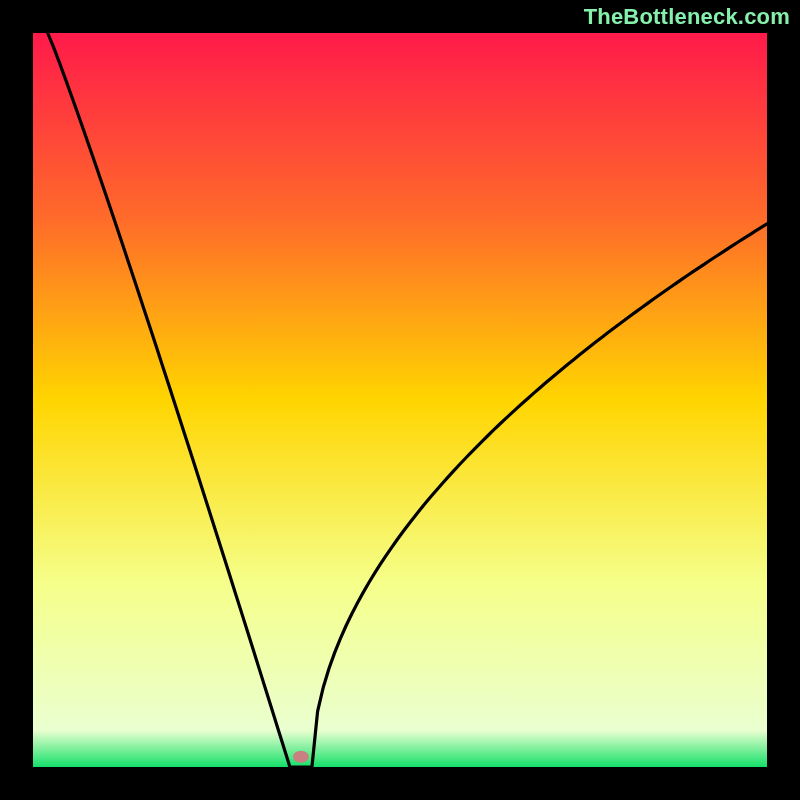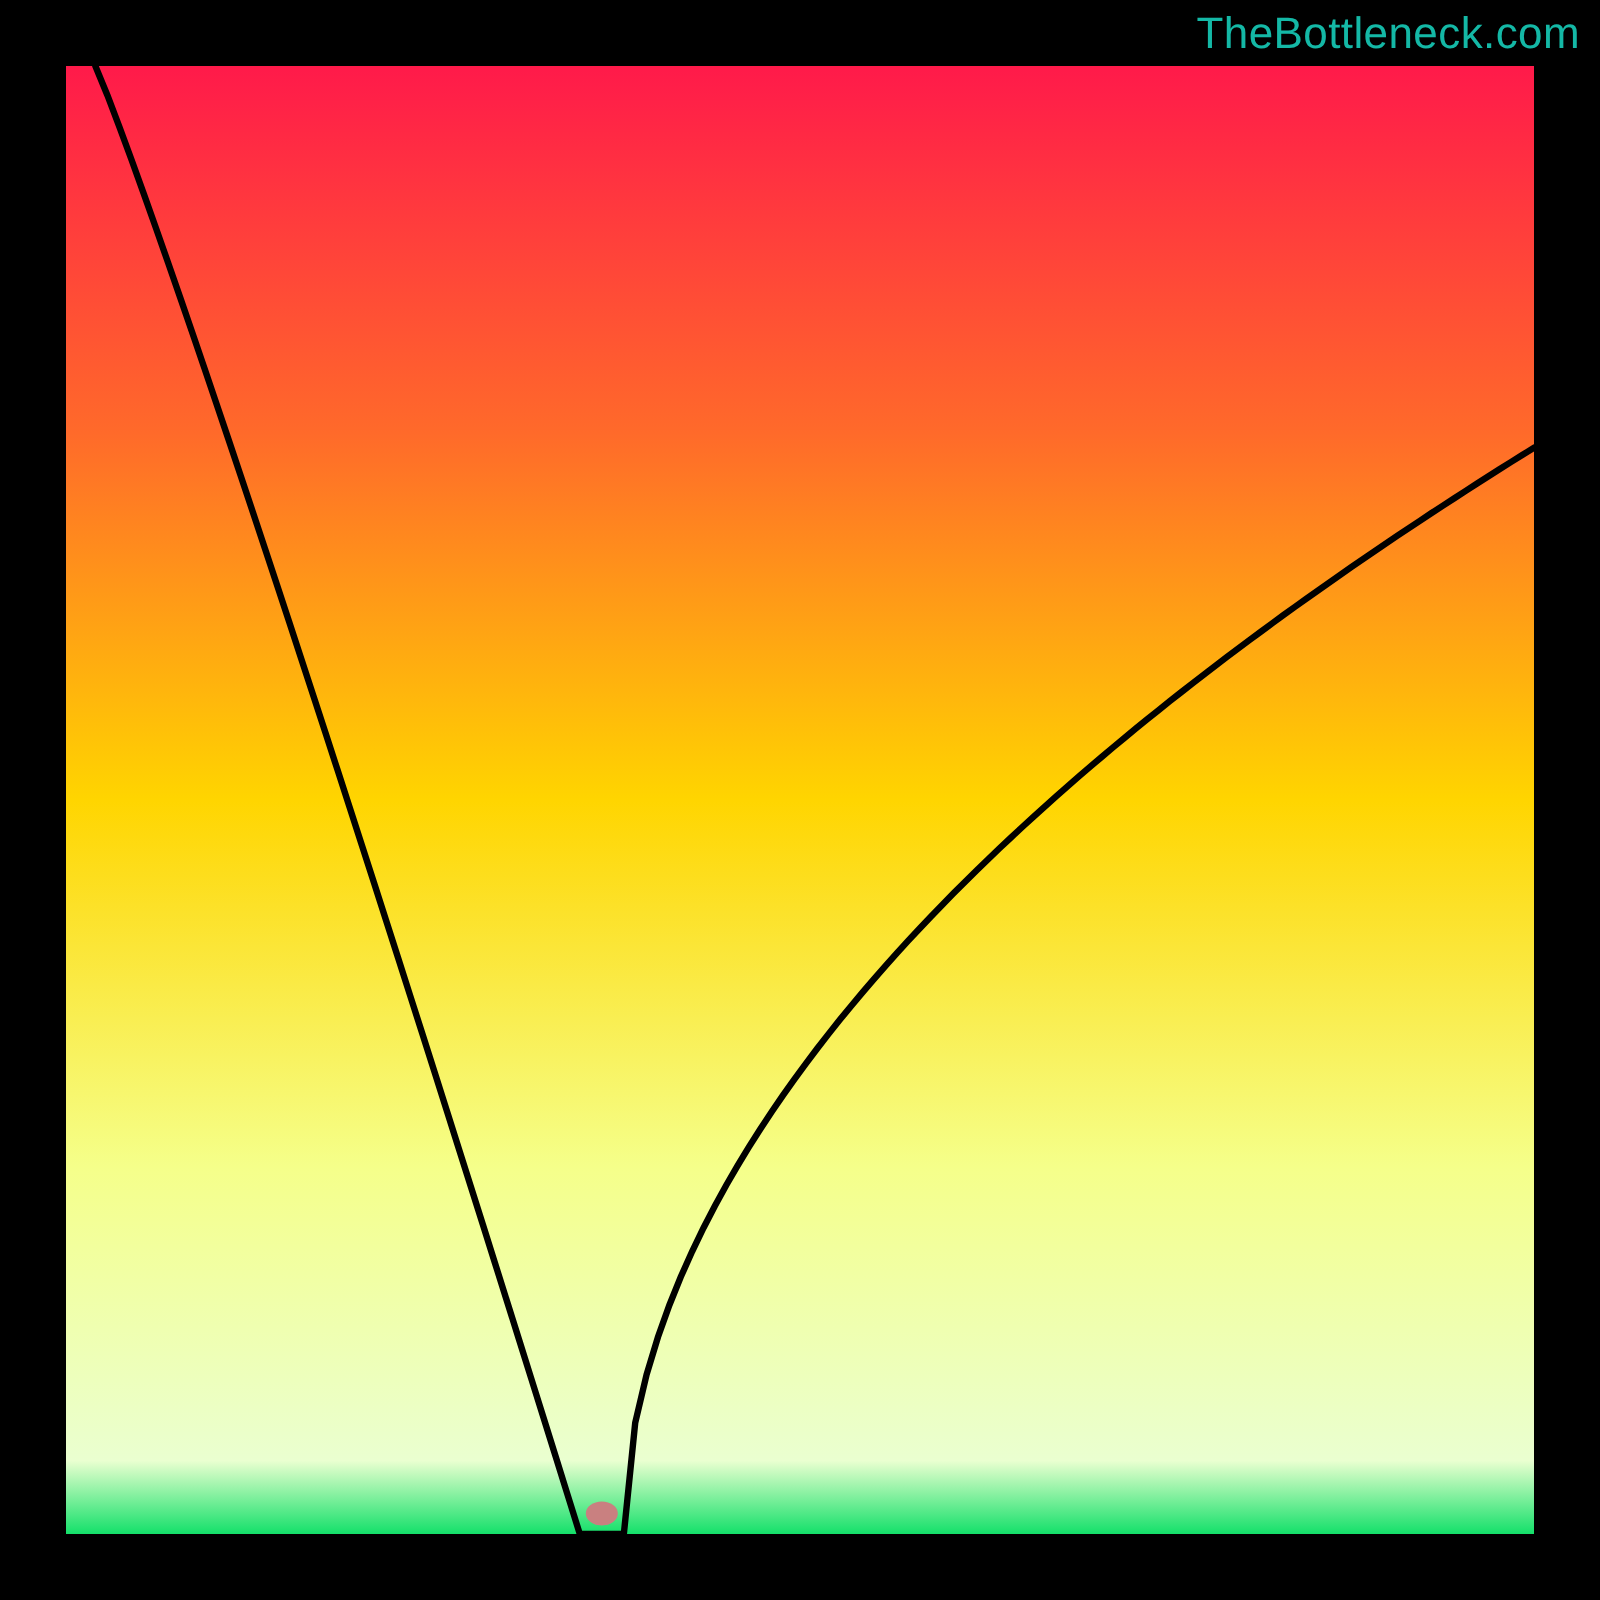--- a/index.html
+++ b/index.html
@@ -21,23 +21,23 @@
     position: absolute;
     left: 33px;
     top: 33px;
     width: 734px;
     height: 734px;
   }
   .watermark {
     position: absolute;
     top: 4px;
     right: 10px;
-    color: #14b8a6;
+    color: #86efac;
     font-size: 22px;
-    font-weight: 400;
+    font-weight: 700;
     letter-spacing: 0.2px;
     z-index: 5;
   }
   svg { display: block; }
 </style>
 </head>
 <body>
 
 <div class="outer">
   <div class="watermark">TheBottleneck.com</div>

